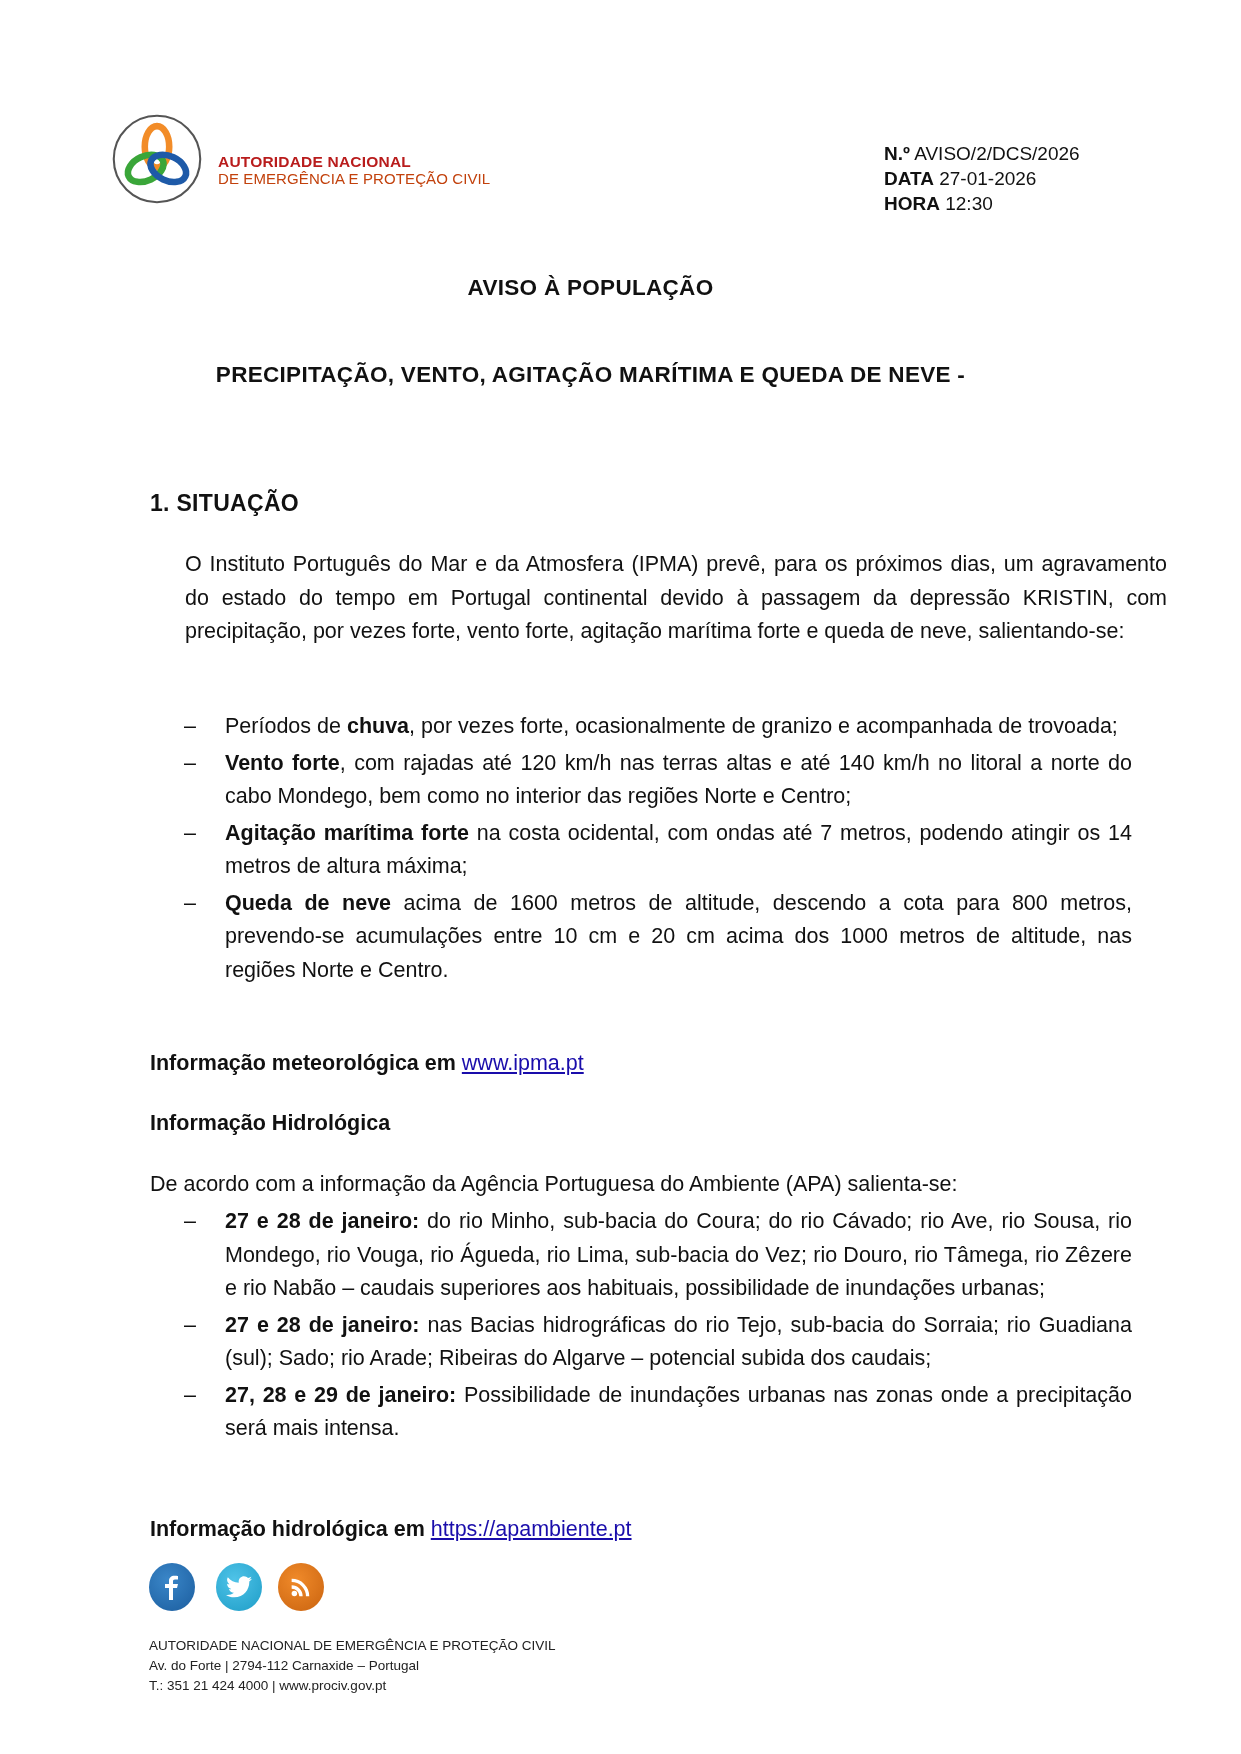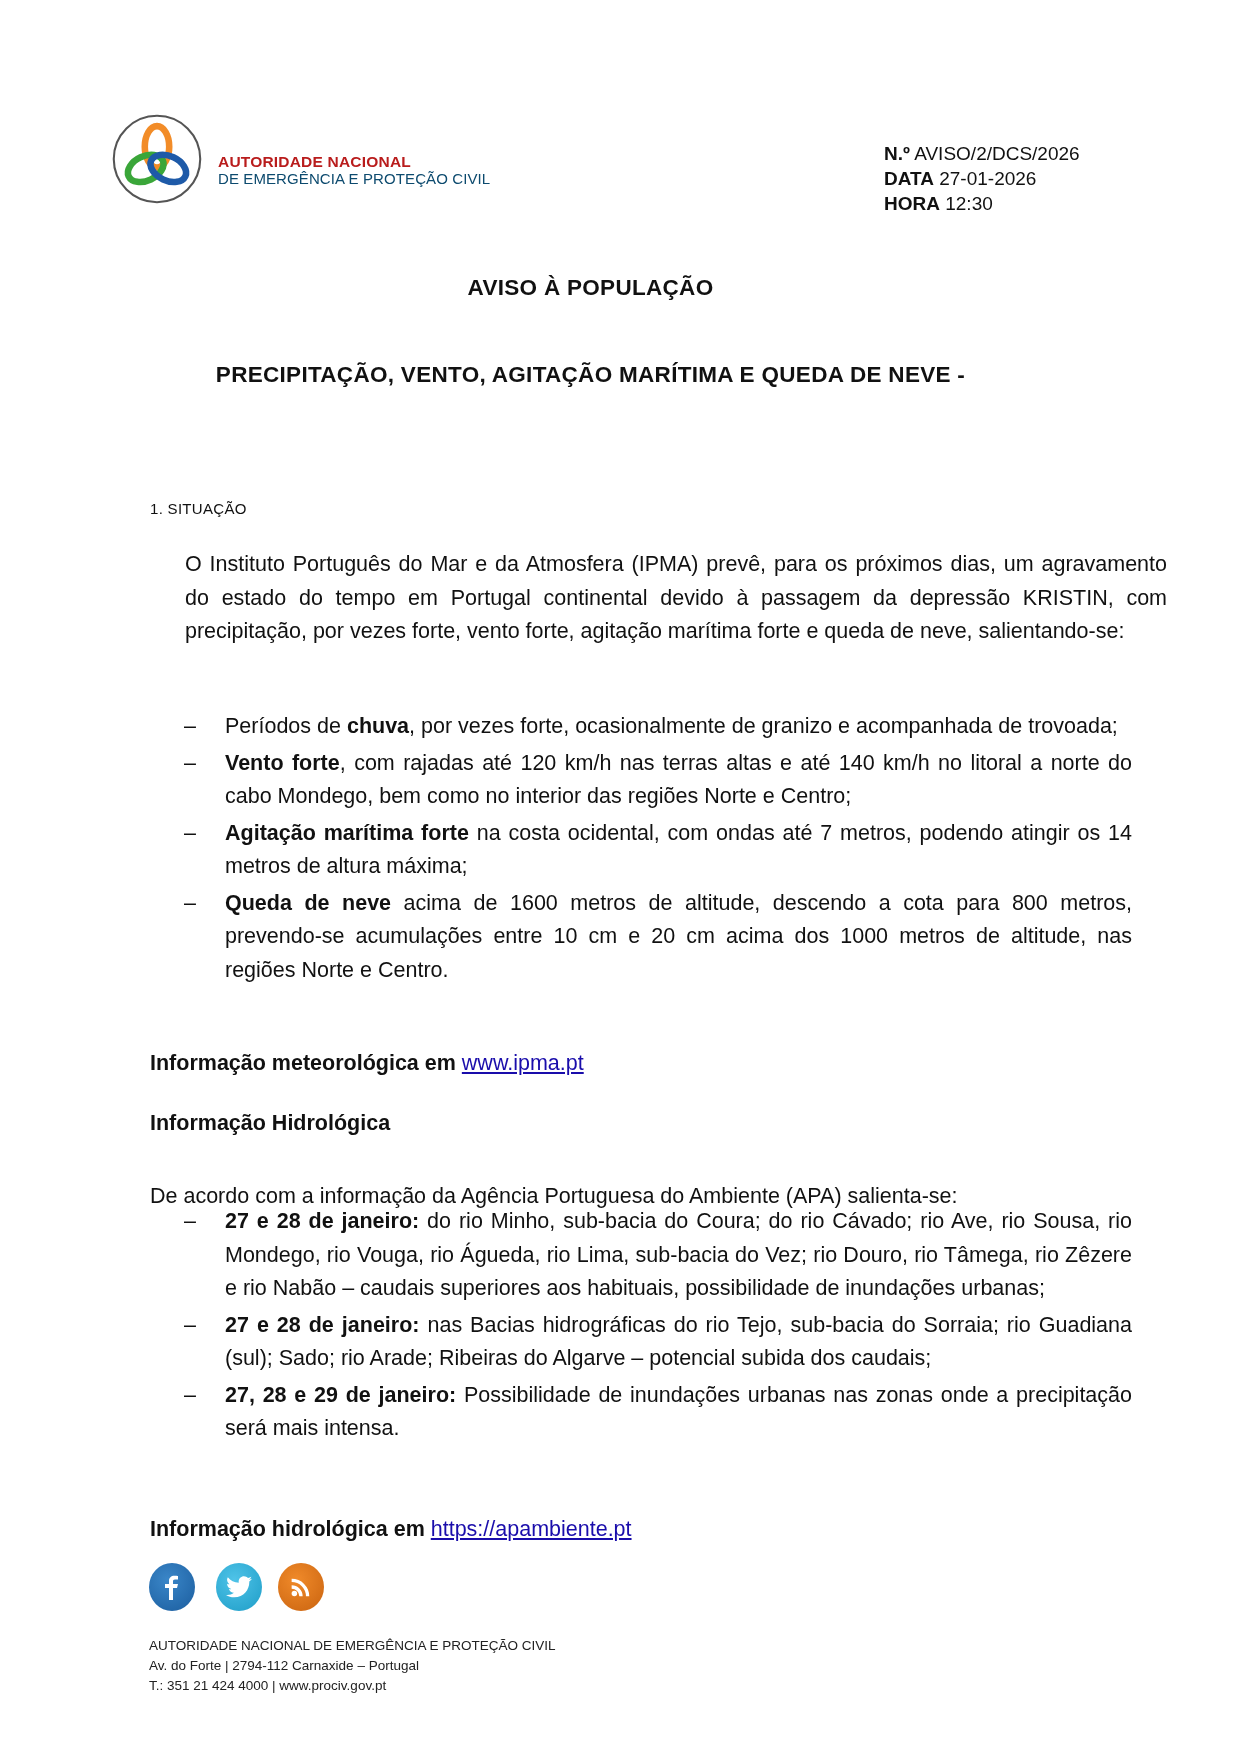--- a/index.html
+++ b/index.html
@@ -6,49 +6,49 @@
   body {
     width: 1241px; height: 1754px; position: relative; overflow: hidden;
     font-family: "Liberation Sans", sans-serif; color: #111;
   }
   .abs { position: absolute; }
 
   
   #logo-mark { left: 110px; top: 112px; width: 94px; height: 94px; }
   #logo-text { left: 218px; top: 153px; line-height: 17px; }
   #logo-text .l1 { font-size: 15.5px; font-weight: bold; color: #b91c1c; letter-spacing: 0.2px; }
-  #logo-text .l2 { font-size: 15px; color: #0c4a6e; letter-spacing: 0.1px; }
+  #logo-text .l2 { font-size: 15px; color: #c2410c; letter-spacing: 0.1px; }
 
   
   #meta { left: 884px; top: 141px; font-size: 19px; line-height: 25px; }
   #meta b { font-weight: bold; }
 
   
   .center-title { left: 0; width: 1181px; text-align: center; font-weight: bold; font-size: 22.5px; letter-spacing: 0.3px; }
   #title-1 { top: 275px; }
   #title-2 { top: 358px; line-height: 34px; }
 
   
-  #section-1 { left: 150px; top: 490px; font-size: 15px; font-weight: normal; letter-spacing: 0.3px; margin-top: 10px; }
+  #section-1 { left: 150px; top: 490px; font-size: 23px; font-weight: bold; letter-spacing: 0.3px; }
 
   
   .para { left: 150px; width: 982px; font-size: 21.5px; line-height: 33.5px; text-align: justify; }
   #intro { top: 548px; margin-left: 35px; }
 
   .blist { left: 150px; width: 982px; margin: 0; padding: 0; list-style: none; font-size: 21.5px; line-height: 33.5px; }
   .blist li { position: relative; padding-left: 75px; text-align: justify; margin-bottom: 3px; }
   .blist li .dash { position: absolute; left: 34px; top: 0; }
   #weather-list { top: 710px; }
   #hydro-list { top: 1205px; }
 
   .bold-line { left: 150px; font-size: 21.5px; font-weight: bold; }
   .bold-line a, .link { color: #1a0dab; text-decoration: underline; font-weight: normal; }
   #meteo-info { top: 1051px; }
   #hydro-title { top: 1111px; }
-  #apa-intro { top: 1168px; margin-top: 12px; }
+  #apa-intro { top: 1168px; }
   #hydro-info { top: 1517px; text-align: right; }
 
   
   .social { top: 1563px; width: 46px; height: 48px; border-radius: 50%; display: flex; align-items: center; justify-content: center; }
   #facebook { left: 149px; background: radial-gradient(circle at 40% 35%, #3a86c8, #1b5d9e); }
   #twitter { left: 216px; background: radial-gradient(circle at 40% 35%, #4fc3e8, #1e9dc7); }
   #rss { left: 278px; background: radial-gradient(circle at 40% 35%, #f08a2a, #c9630f); }
 
   
   #footer { left: 149px; top: 1636px; font-size: 13.5px; line-height: 20px; color: #222; }

